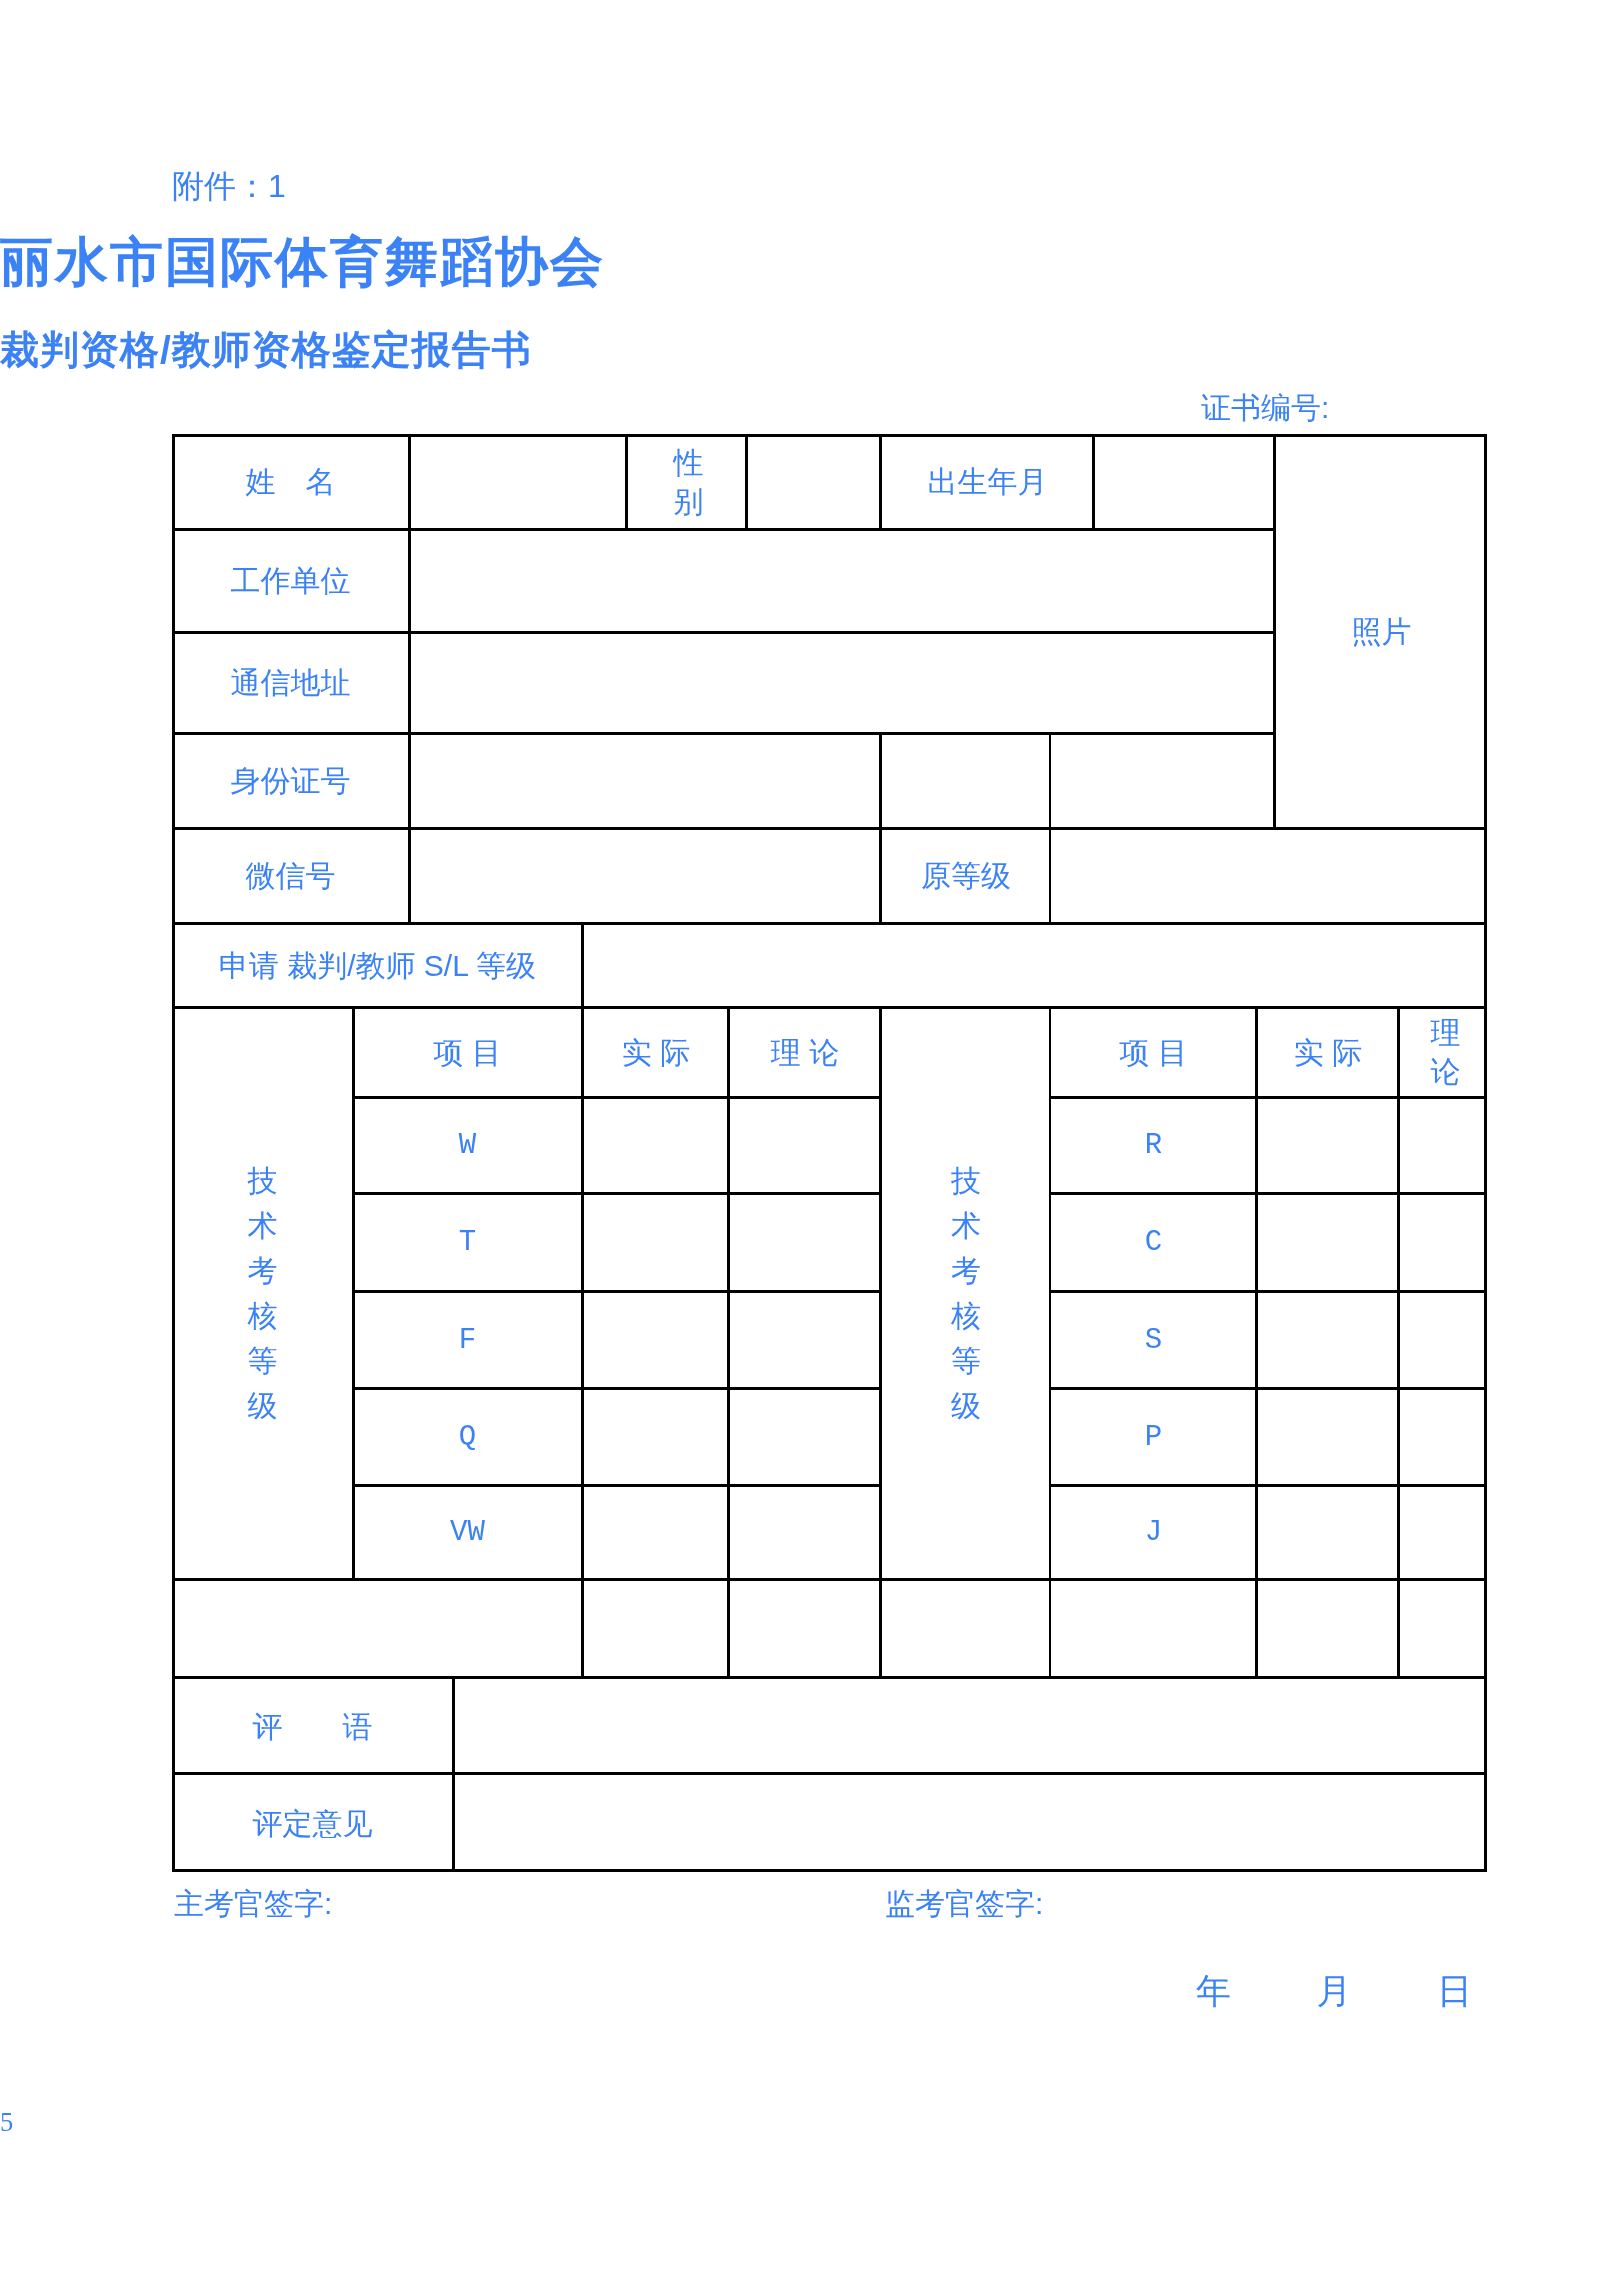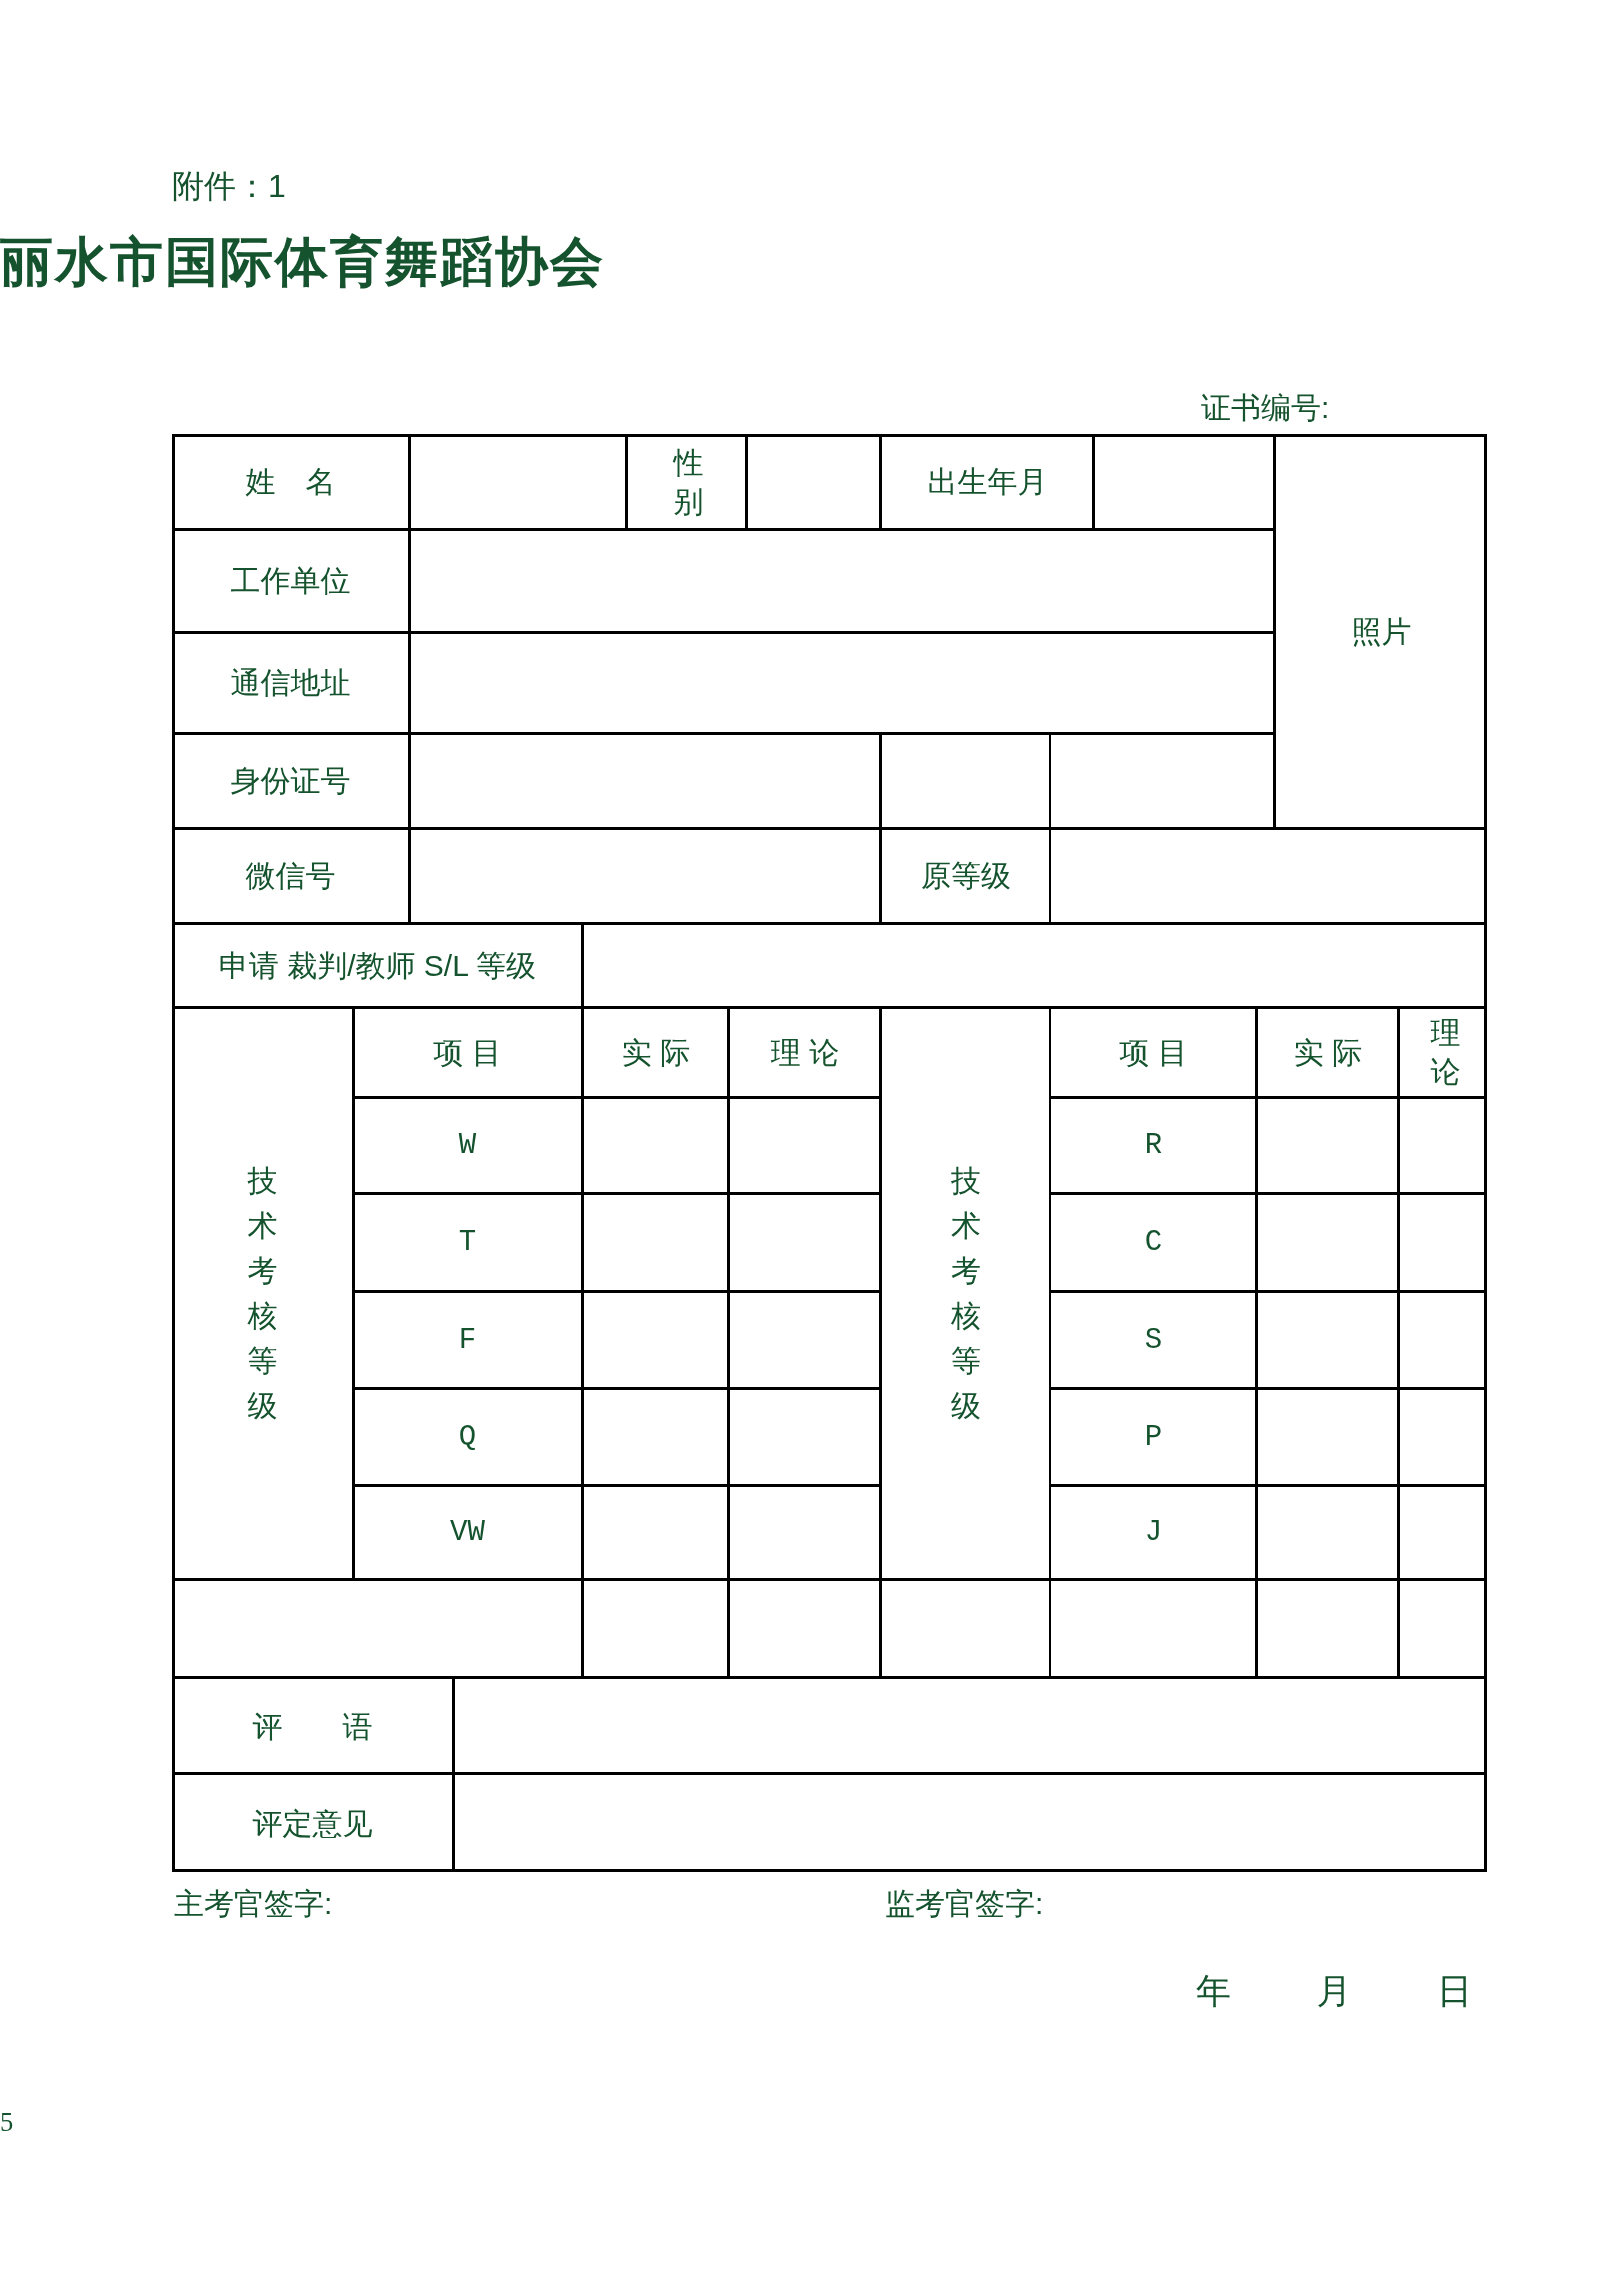--- a/index.html
+++ b/index.html
@@ -1,21 +1,21 @@
 <!DOCTYPE html>
 <html><head>
 <meta charset="utf-8">
 <style>
   html,body { margin:0; padding:0; background:#888; }
   .sheet {
     position:relative;
     width:1621px; height:2293px;
     background:#ffffff;
     font-family:"Liberation Sans", sans-serif;
-    color:#14532d;
+    color:#3b82f6;
     overflow:hidden;
   }
   .abs { position:absolute; }
   .centered { position:absolute; left:0; width:1621px; text-align:left; }
   .doc-title { font-size:53px; font-weight:bold; letter-spacing:2px; }
   .doc-subtitle { font-size:39px; font-weight:bold; letter-spacing:1px; }
   .attachment { font-size:32px; }
   .cert-no { font-size:30px; }
   .form-table { position:absolute; left:172px; top:434px; width:1533px; height:1438px; }
   .grid-svg { position:absolute; left:0; top:0; }
@@ -38,20 +38,21 @@
 </style>
 </head>
 <body>
 
 <div class="sheet">
 
   <div class="abs attachment" style="left:172px; top:165px;">附件：1</div>
 
   <div class="centered doc-title" style="top:227px;">丽水市国际体育舞蹈协会</div>
 
+  <div class="centered doc-subtitle" style="top:323px;">裁判资格/教师资格鉴定报告书</div>
 
   <div class="abs cert-no" style="left:1201px; top:388px;">证书编号:</div>
 
   <div class="form-table">
 
     <svg class="grid-svg" width="1315" height="1438" viewBox="0 0 1342 1467" shape-rendering="crispEdges" stroke="#000" stroke-width="3" fill="none">
       <rect x="1.5" y="1.5" width="1339" height="1464"></rect>
 
       <line x1="0" y1="97" x2="1125" y2="97"></line>
       <line x1="0" y1="202" x2="1125" y2="202"></line>

